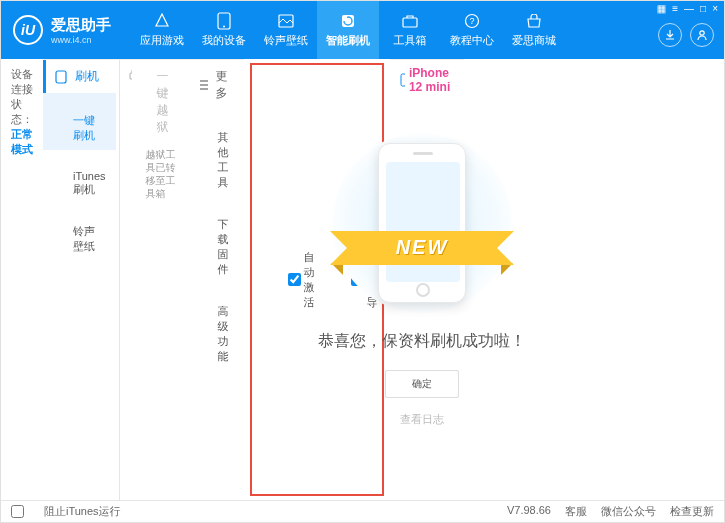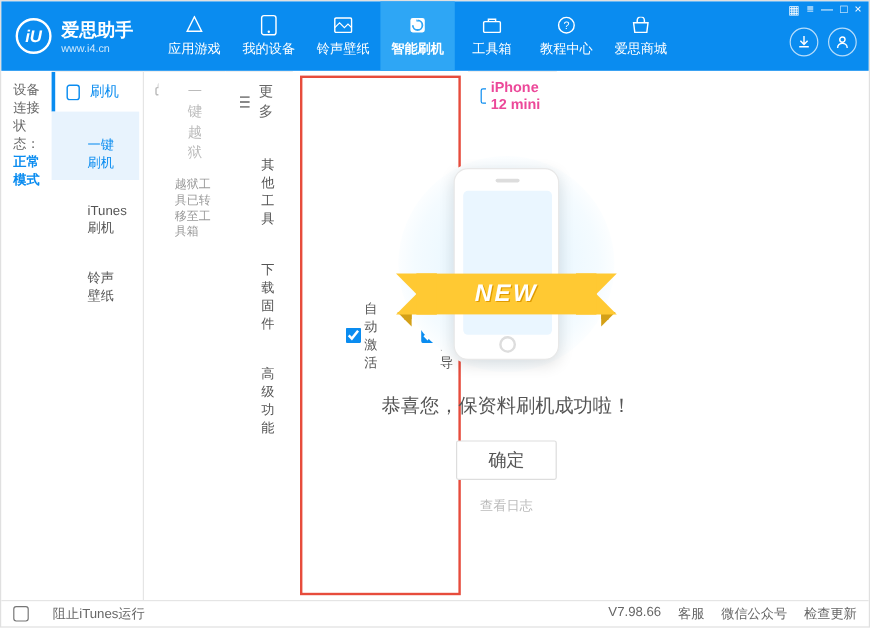--- a/index.html
+++ b/index.html
@@ -53,21 +53,21 @@
 .new-banner { position: absolute; left: -10px; top: 95px; width: 170px; height: 40px; }
 .ribbon { position: absolute; width: 150px; height: 34px; background: #ffc933; left: 10px; top: 3px; display: flex; align-items: center; justify-content: center; }
 .ribbon::before, .ribbon::after { content: ""; position: absolute; width: 0; height: 0; border: 17px solid #ffc933; }
 .ribbon::before { left: -17px; border-left-color: transparent; }
 .ribbon::after { right: -17px; border-right-color: transparent; }
 .ribbon-tail-l { position: absolute; left: -6px; bottom: -7px; width: 0; height: 0; border: 6px solid #d4a017; border-left-color: transparent; border-bottom-color: transparent; }
 .ribbon-tail-r { position: absolute; right: -6px; bottom: -7px; width: 0; height: 0; border: 6px solid #d4a017; border-right-color: transparent; border-bottom-color: transparent; }
 .new-text { color: #fff; font-weight: 900; font-size: 20px; letter-spacing: 2px; font-style: italic; text-shadow: 1px 1px 0 #e09b00; }
 
 .success-msg { font-size: 16px; color: #555; margin-bottom: 18px; }
-.ok-btn { border: 1px solid #ddd; background: #fff; padding: 6px 26px; font-size: 15px; color: #555; cursor: pointer; border-radius: 2px; }
+.ok-btn { border: 1px solid #ddd; background: #fff; padding: 6px 26px; font-size: 10px; color: #555; cursor: pointer; border-radius: 2px; }
 .log-link { margin-top: 14px; font-size: 11px; color: #bbb; cursor: pointer; }
 
 .footer { height: 22px; border-top: 1px solid #e5e5e5; display: flex; align-items: center; font-size: 11px; padding: 0 10px; color: #666; }
 .footer-left { display: flex; align-items: center; gap: 20px; }
 .footer-right { margin-left: auto; display: flex; gap: 14px; }
 .footer-right span { cursor: pointer; }
 
 svg { display: block; }
 </style>
 </head>

